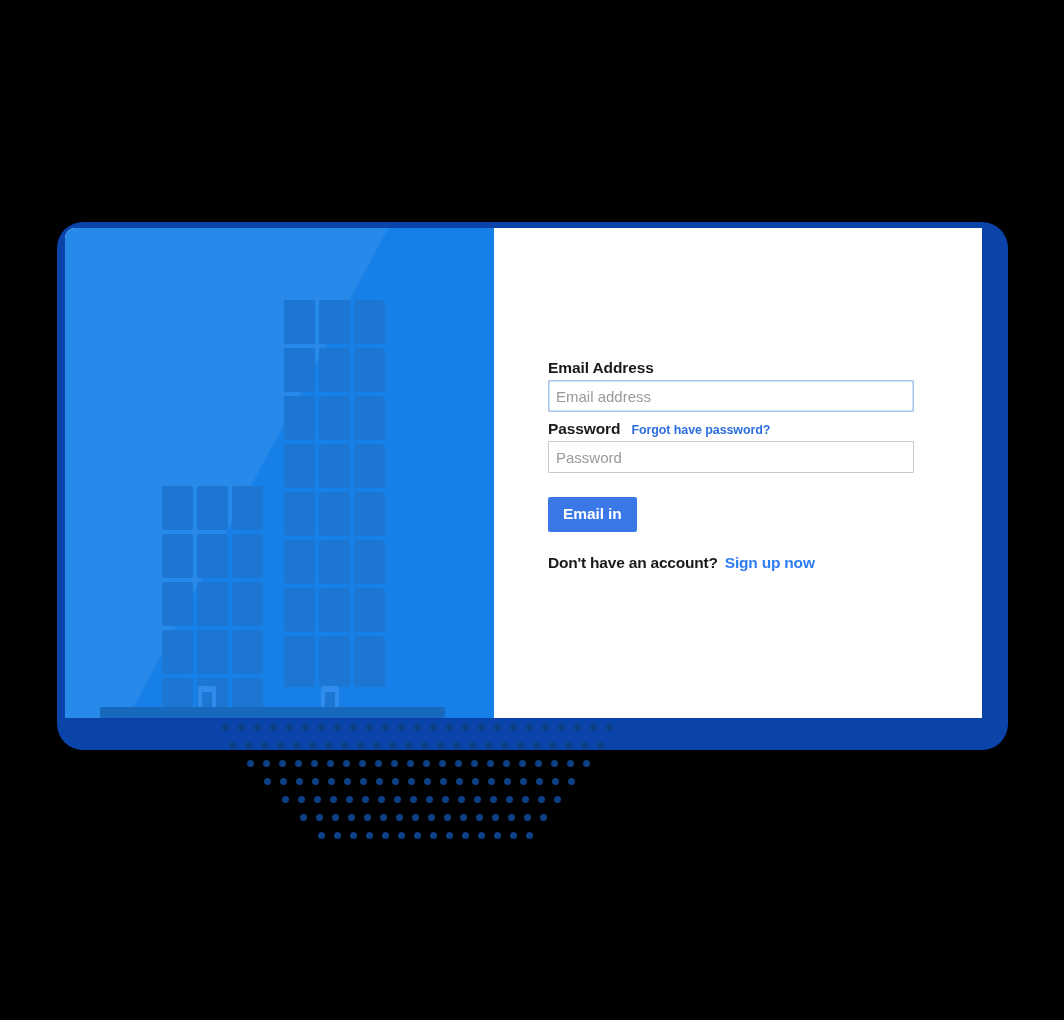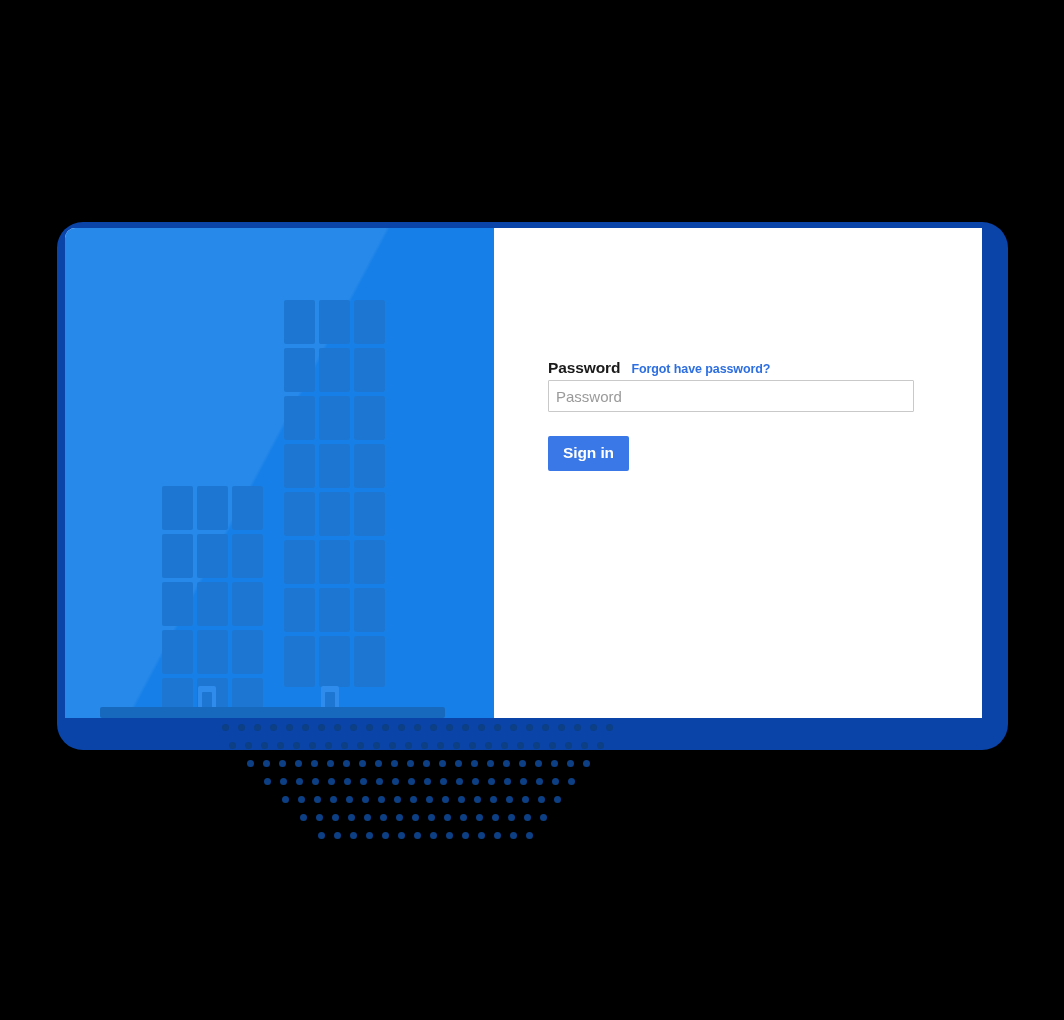--- a/index.html
+++ b/index.html
@@ -277,32 +277,41 @@
 
         <rect x="35" y="439" width="345" height="11" rx="2" fill="#1669bd"></rect>
       </svg>
     </div>
 
     <div class="form-panel">
       <div class="form-inner">
 
 
         
+        <div class="field-block">
+          <div class="field-label-row">
+            <span class="field-label">Email Address</span>
+          </div>
+          <input class="text-input focused" type="text" placeholder="Email address" style="">
+        </div>
 
         
         <div class="field-block">
           <div class="field-label-row">
             <span class="field-label">Password</span>
             <a class="inline-link" href="#">Forgot have password?</a>
           </div>
           <input class="text-input" type="password" placeholder="Password" style="">
         </div>
 
-        <button class="signin-button">Sign in</button>
-
+        <button class="signin-button">Email in</button>
+
+        <div class="signup-row">
+          <span>Don't have an account?</span><a class="signup-link" href="#">Sign up now</a>
+        </div>
 
       </div>
     </div>
 
   </div>
 
   <div class="dots-wrap">
       <div class="dots-row dots-over-frame" style="top: 0px; left: 0px;">
         <span class="dot" style="background: rgb(12, 63, 132);"></span>
         <span class="dot" style="background: rgb(12, 63, 132);"></span>

